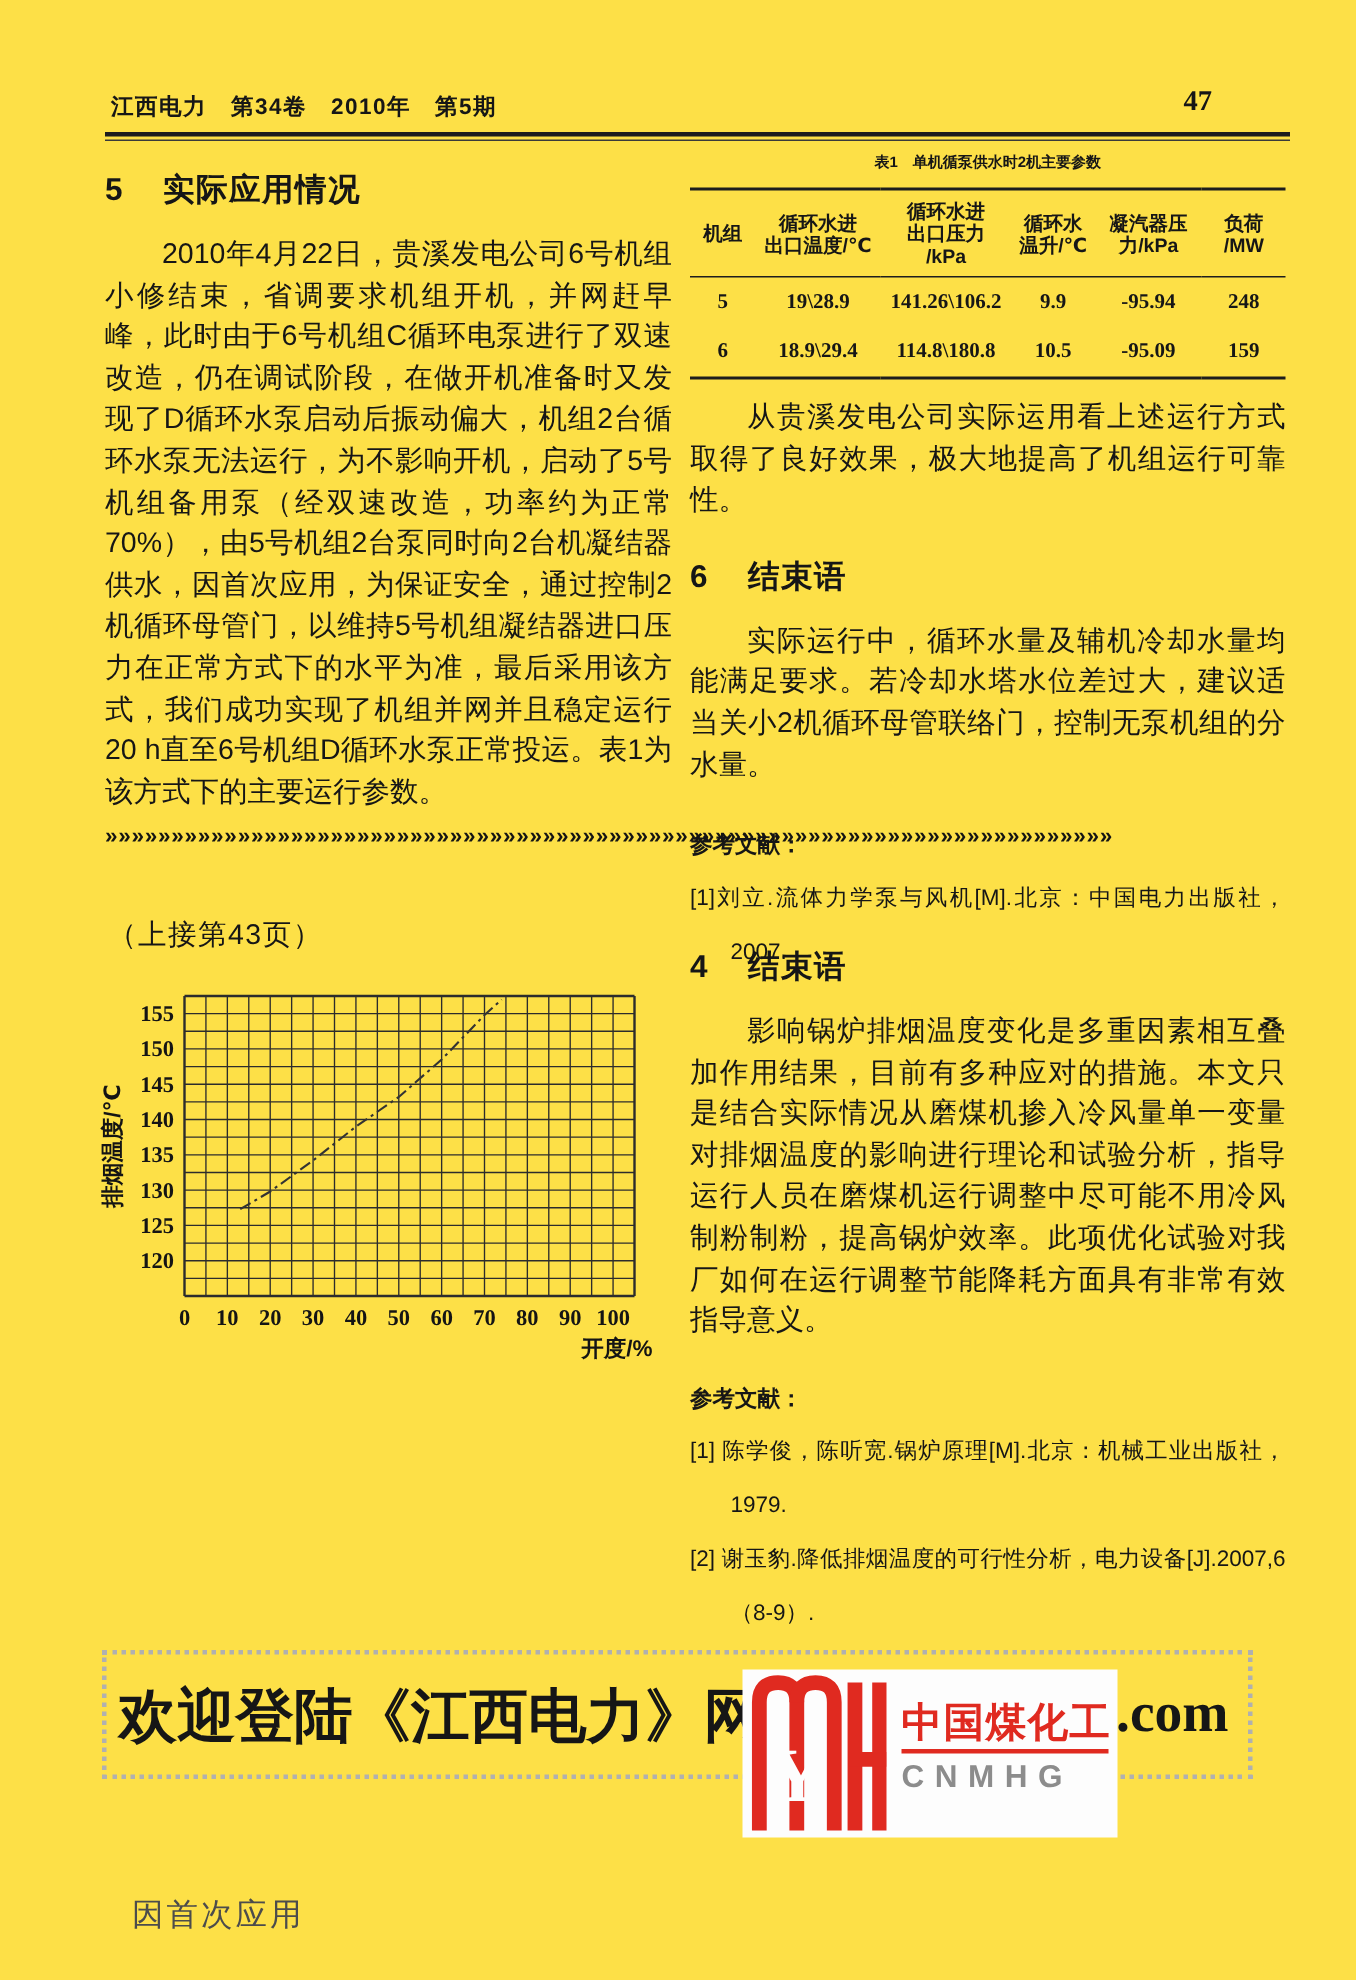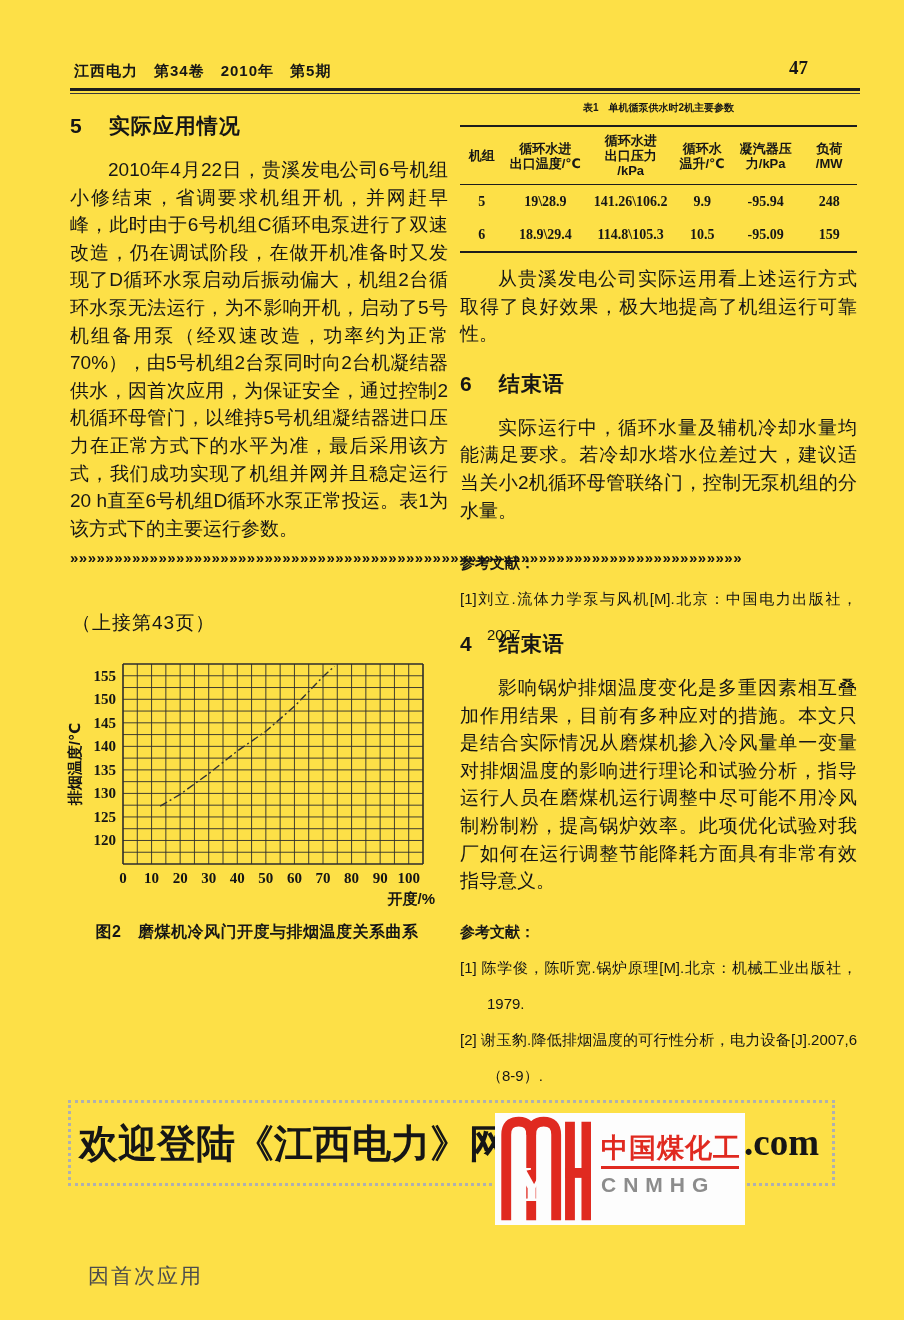--- a/index.html
+++ b/index.html
@@ -94,21 +94,21 @@
           <td>5</td>
           <td>19\28.9</td>
           <td>141.26\106.2</td>
           <td>9.9</td>
           <td>-95.94</td>
           <td>248</td>
         </tr>
         <tr>
           <td>6</td>
           <td>18.9\29.4</td>
-          <td>114.8\105.3</td>
+          <td>114.8\180.8</td>
           <td>10.5</td>
           <td>-95.09</td>
           <td>159</td>
         </tr>
       </tbody>
     </table>
 
     <p class="para" style="margin-top:12px;">从贵溪发电公司实际运用看上述运行方式取得了良好效果，极大地提高了机组运行可靠性。</p>
 
     <h2 class="sec-head" style="margin-top:22px;"><span class="num">6</span><span>结束语</span></h2>
@@ -180,21 +180,20 @@
         <text x="199.85714285714286" y="227" text-anchor="middle" font-size="15" font-weight="bold" fill="#141414">50</text>
         <text x="228.42857142857142" y="227" text-anchor="middle" font-size="15" font-weight="bold" fill="#141414">60</text>
         <text x="257" y="227" text-anchor="middle" font-size="15" font-weight="bold" fill="#141414">70</text>
         <text x="285.57142857142856" y="227" text-anchor="middle" font-size="15" font-weight="bold" fill="#141414">80</text>
         <text x="314.1428571428571" y="227" text-anchor="middle" font-size="15" font-weight="bold" fill="#141414">90</text>
         <text x="342.7142857142857" y="227" text-anchor="middle" font-size="15" font-weight="bold" fill="#141414">100</text>
         <text x="369" y="248" text-anchor="end" font-size="15" font-weight="bold" fill="#141414" class="cjk">开度/%</text>
         <text x="14" y="108" text-anchor="middle" font-size="15" font-weight="bold" fill="#141414" class="cjk" transform="rotate(-90 14 108)">排烟温度/℃</text>
         <polyline points="94.14285714285714,150.11764705882354 114.14285714285714,138.35294117647055 142.71428571428572,117.64705882352948 171.28571428571428,95.05882352941177 199.85714285714286,75.29411764705888 228.42857142857142,50.35294117647059 257,20.705882352941124 268.42857142857144,10.352941176470589" fill="none" stroke="#333" stroke-width="1.4" stroke-dasharray="8 3 2 3"></polyline>
       </svg>
-    <div class="fig-caption">图2　磨煤机冷风门开度与排烟温度关系曲系</div>
   </div>
 
   <div class="col" style="left:460px;top:630px;width:397px;">
     <h2 class="sec-head"><span class="num">4</span><span>结束语</span></h2>
     <p class="para">影响锅炉排烟温度变化是多重因素相互叠加作用结果，目前有多种应对的措施。本文只是结合实际情况从磨煤机掺入冷风量单一变量对排烟温度的影响进行理论和试验分析，指导运行人员在磨煤机运行调整中尽可能不用冷风制粉制粉，提高锅炉效率。此项优化试验对我厂如何在运行调整节能降耗方面具有非常有效指导意义。</p>
 
     <div class="refs-label" style="margin-top:28px;">参考文献：</div>
     <p class="ref-item">[1] 陈学俊，陈听宽.锅炉原理[M].北京：机械工业出版社，1979.</p>
     <p class="ref-item">[2] 谢玉豹.降低排烟温度的可行性分析，电力设备[J].2007,6（8-9）.</p>
   </div>

